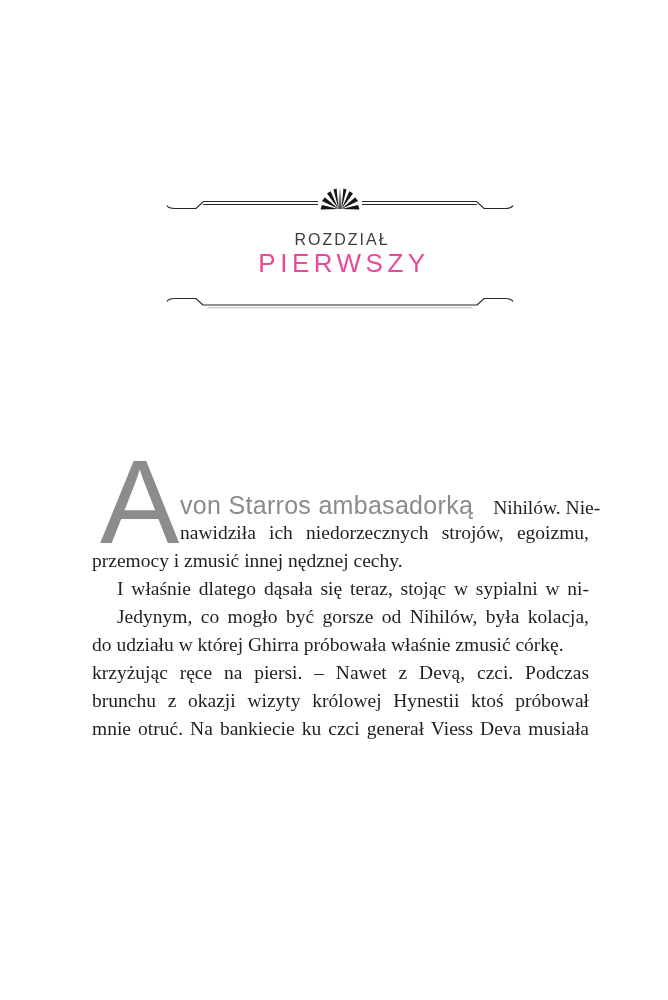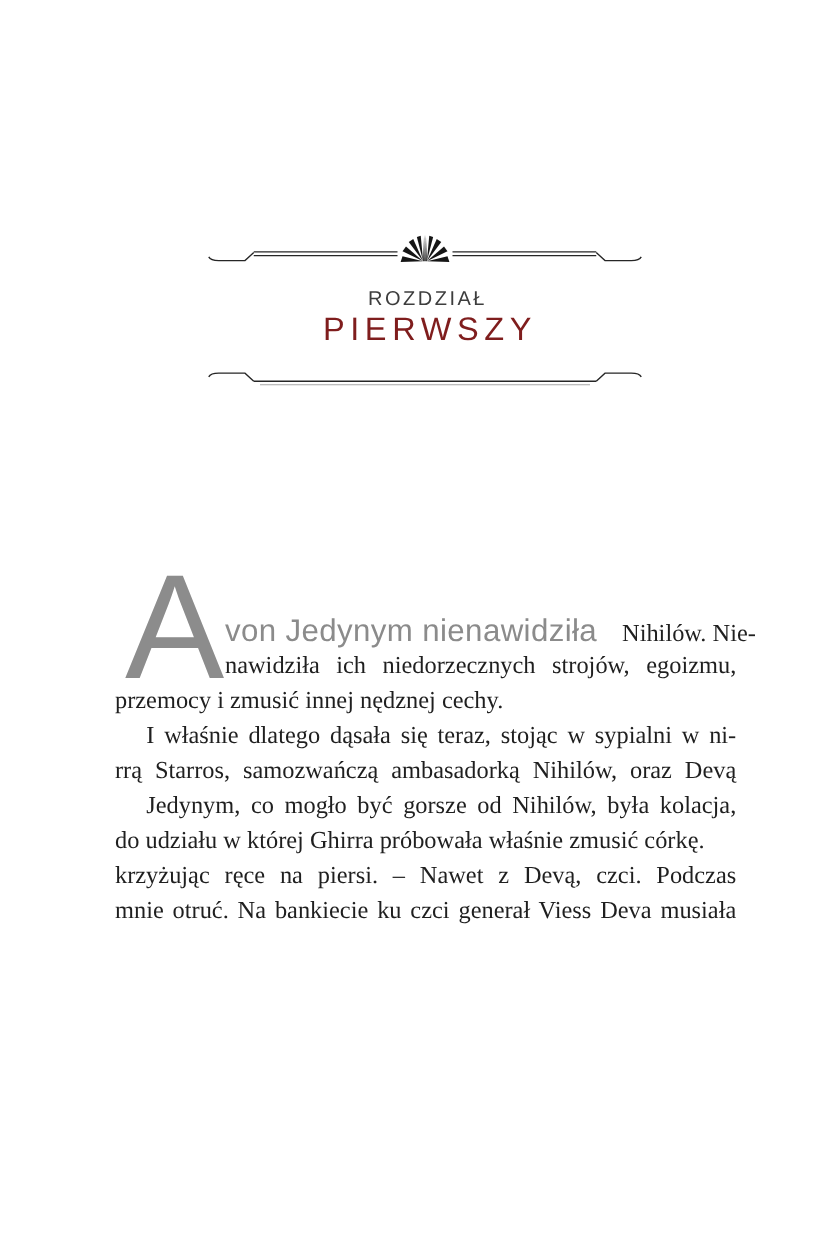--- a/index.html
+++ b/index.html
@@ -21,21 +21,21 @@
     text-align:center;
     font-family:"Liberation Sans",sans-serif;
     font-size:16px;letter-spacing:2px;padding-left:2px;
     color:#3d3d3d;
   }
   .title{
     position:absolute;left:166px;width:348px;top:248px;
     text-align:center;margin:0;font-weight:normal;
     font-family:"Liberation Sans",sans-serif;
     font-size:26px;letter-spacing:4.5px;padding-left:4px;
-    color:#7f1d1d;
+    color:#ec4899;
   }
   
   .body-block{
     position:absolute;left:92px;width:497px;top:491px;
     font-size:19.5px;color:#1f1f1f;
   }
   .para{margin:0;padding:0;}
   .opening{position:relative;}
   .tline{
     height:28px;line-height:28px;
@@ -98,37 +98,37 @@
       <path d="M347,6.5 Q345.5,3.5 339,3.5 L318,3.5 L311,10"></path>
     </g>
     <line x1="42" y1="12.8" x2="306" y2="12.8" stroke="#9a9a9a" stroke-width="0.7"></line>
   </svg>
 
   <div class="body-block">
 
     <div class="para opening">
       <span class="dropcap-spacer"></span>
       <span class="dropcap">A</span>
-      <div class="tline"><span class="leadin">von Jedynym nienawidziła</span><span class="l1rest">Nihilów. Nie-</span></div>
+      <div class="tline"><span class="leadin">von Starros ambasadorką</span><span class="l1rest">Nihilów. Nie-</span></div>
       <div class="tline">nawidziła ich niedorzecznych strojów, egoizmu,</div>
       <div class="tline last">przemocy i zmusić innej nędznej cechy.</div>
     </div>
 
     <div class="para">
         <div class="tline indent">I właśnie dlatego dąsała się teraz, stojąc w sypialni w ni-</div>
-        <div class="tline">rrą Starros, samozwańczą ambasadorką Nihilów, oraz Devą</div>
       </div>
 
     <div class="para">
         <div class="tline indent">Jedynym, co mogło być gorsze od Nihilów, była kolacja,</div>
         <div class="tline last">do udziału w której Ghirra próbowała właśnie zmusić córkę.</div>
       </div>
 
     <div class="para">
         <div class="tline">krzyżując ręce na piersi. – Nawet z Devą, czci. Podczas</div>
+        <div class="tline">brunchu z okazji wizyty królowej Hynestii ktoś próbował</div>
         <div class="tline">mnie otruć. Na bankiecie ku czci generał Viess Deva musiała</div>
       </div>
 
   </div>
 
   <svg class="rule rule-foot" viewBox="0 0 348 20" xmlns="http://www.w3.org/2000/svg">
     <g stroke="#b4b4b4" fill="none" stroke-width="1">
       <path d="M1,8.5 Q2.5,5.5 9,5.5 L30,5.5 L37,12"></path>
       <line x1="37" y1="12" x2="158" y2="12"></line>
       <line x1="190" y1="12" x2="311" y2="12"></line>

